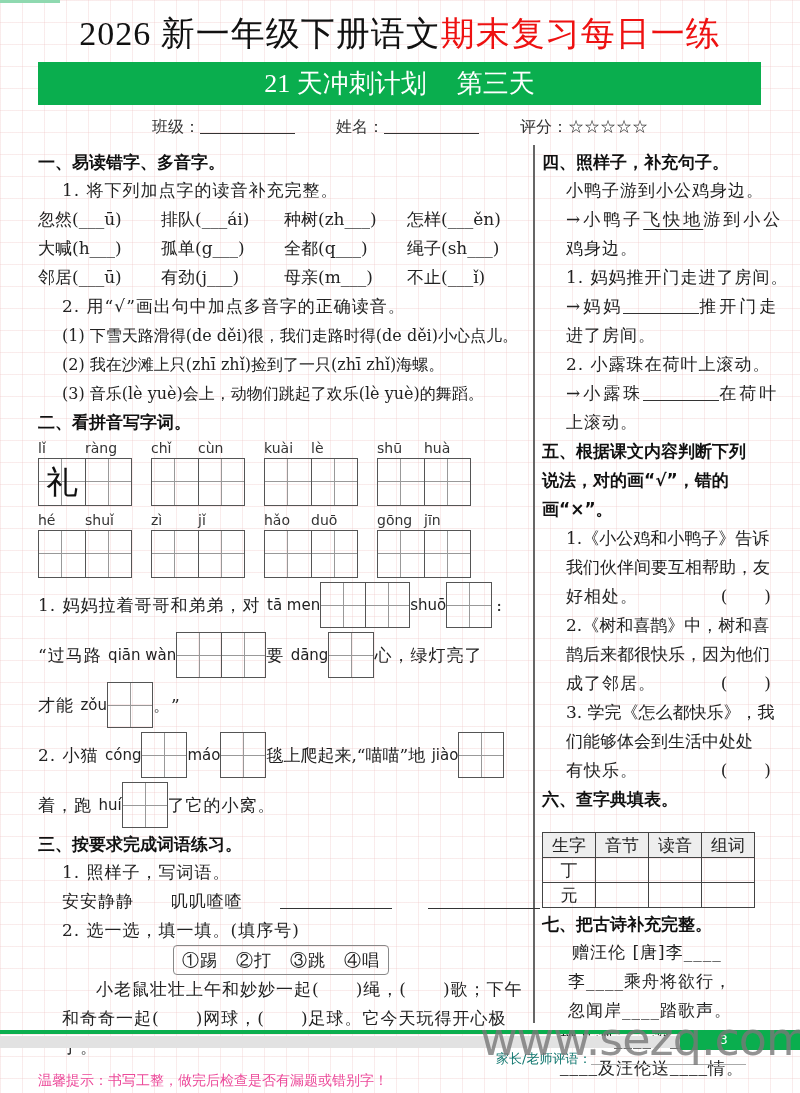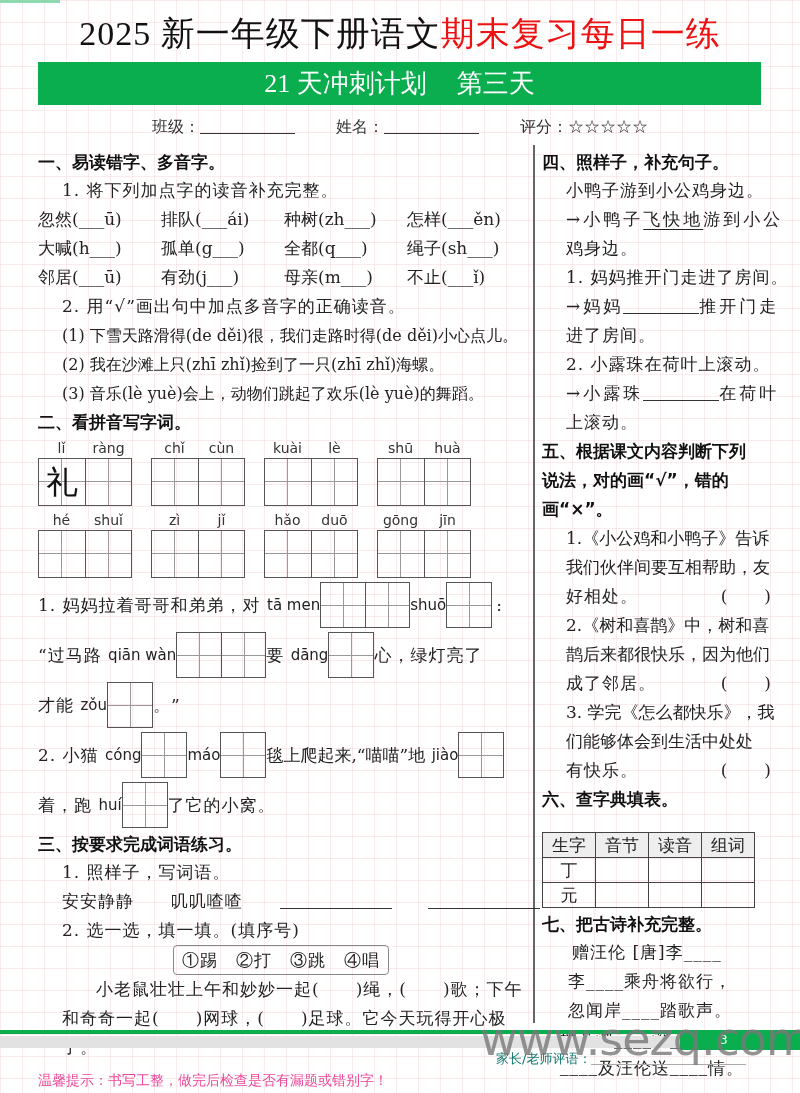--- a/index.html
+++ b/index.html
@@ -37,21 +37,21 @@
   .vdivider { position: absolute; left: 533px; top: 145px; width: 2px; height: 878px; background: #666; }
   .col-left { position: absolute; left: 38px; top: 148px; width: 492px; }
   .col-right { position: absolute; left: 542px; top: 148px; width: 230px; }
   .sec-title { font-family: "DejaVu Sans", sans-serif; font-weight: bold; font-size: 17px; line-height: 28px; color: #111; }
   .line-text { font-size: 17px; line-height: 29px; white-space: nowrap; letter-spacing: 1px; margin-left: 24px; }
   .row4 { display: flex; font-size: 17px; line-height: 29px; white-space: nowrap; }
   .row4 span { display: inline-block; width: 123px; }
   .py-row { display: flex; gap: 19px; margin-top: 2px; }
   .py-group { width: 94px; }
   .py-labels { display: flex; font-family: "DejaVu Sans", sans-serif; font-size: 14px; line-height: 20px; color: #333; }
-  .py-labels span { width: 47px; text-align: center; }
+  .py-labels span { width: 47px; }
   .tzg { display: inline-flex; border: 1px solid #555; vertical-align: middle; }
   .cell {
     width: 46px; height: 46px; position: relative;
     background-image:
       linear-gradient(to right, transparent 22px, #999 22px, #999 23px, transparent 23px),
       linear-gradient(to bottom, transparent 22px, #999 22px, #999 23px, transparent 23px);
     font-size: 32px; line-height: 46px; text-align: center; color: #111;
   }
   .cell + .cell { border-left: 1px solid #555; }
   .cell.sm { width: 44px; height: 44px; line-height: 44px; }
@@ -75,21 +75,21 @@
   .footer-comment { position: absolute; left: 496px; top: 1050px; font-family: "DejaVu Sans", sans-serif; font-size: 13px; color: #0f766e; }
   .footer-comment .line { display: inline-block; width: 155px; border-bottom: 1px solid #aaa; height: 14px; vertical-align: -2px; }
   .watermark { position: absolute; left: 480px; top: 1012px; font-family: "DejaVu Sans", sans-serif; font-size: 46px; color: rgba(120,120,120,0.8); letter-spacing: -1px; }
 </style>
 </head>
 <body>
 
 <div class="top-accent"></div>
 
 <div class="main-title">
-  <span>2025 新一年级下册语文</span><span class="red">期末复习每日一练</span>
+  <span>2026 新一年级下册语文</span><span class="red">期末复习每日一练</span>
 </div>
 
 <div class="banner">
   <span>21 天冲刺计划</span><span class="gap"></span><span>第三天</span>
 </div>
 
 <div class="info-row">
   <span class="field"><span>班级：</span><span class="line"></span></span>
   <span class="field"><span>姓名：</span><span class="line"></span></span>
   <span class="field"><span>评分：</span><span>☆☆☆☆☆</span></span>

